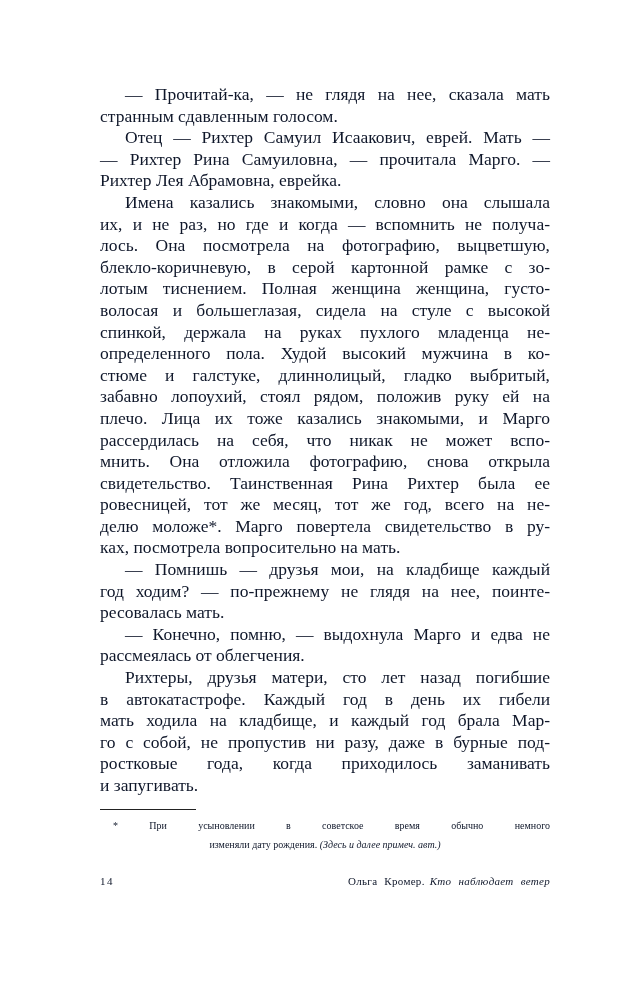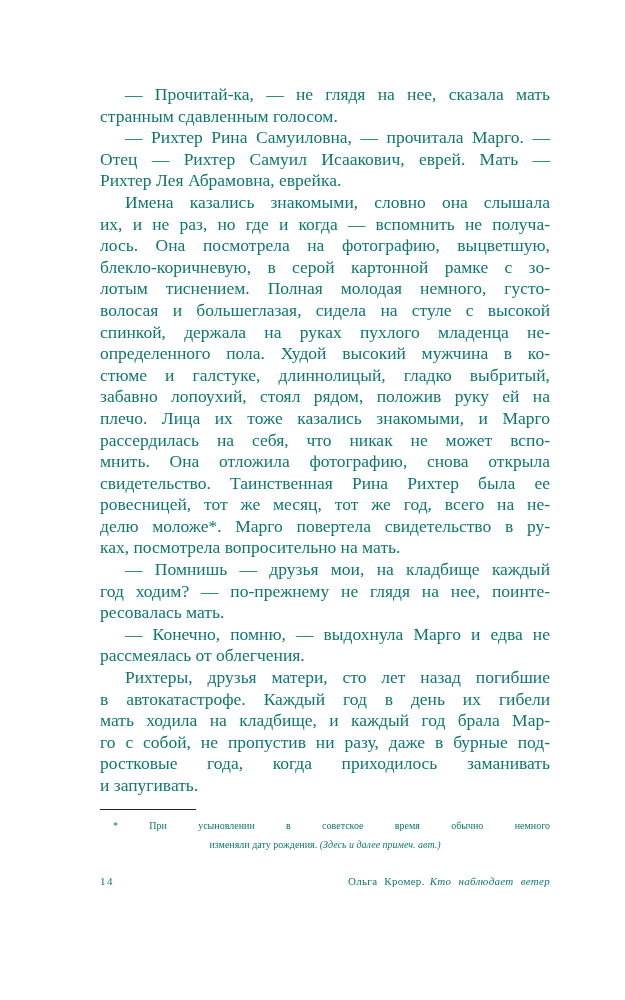--- a/index.html
+++ b/index.html
@@ -3,21 +3,21 @@
 <meta charset="utf-8">
 <style>
   * { margin: 0; padding: 0; box-sizing: border-box; }
   html, body { background: #e8e8e8; }
   .page {
     position: relative;
     width: 625px;
     height: 1000px;
     background: #ffffff;
     font-family: "Liberation Serif", "DejaVu Serif", serif;
-    color: #0f766e;
+    color: #0f172a;
     overflow: hidden;
   }
   .textblock {
     position: absolute;
     left: 100px;
     top: 84px;
     width: 450px;
     font-size: 17.5px;
     line-height: 21.6px;
   }
@@ -79,30 +79,30 @@
 <body>
 
 <div class="page">
 
   <div class="textblock">
     <div class="para">
         <div class="line">— Прочитай-ка, — не глядя на нее, сказала мать</div>
         <div class="line">странным сдавленным голосом.</div>
       </div>
     <div class="para">
+        <div class="line">Отец — Рихтер Самуил Исаакович, еврей. Мать —</div>
         <div class="line">— Рихтер Рина Самуиловна, — прочитала Марго. —</div>
-        <div class="line">Отец — Рихтер Самуил Исаакович, еврей. Мать —</div>
         <div class="line">Рихтер Лея Абрамовна, еврейка.</div>
       </div>
     <div class="para">
         <div class="line">Имена казались знакомыми, словно она слышала</div>
         <div class="line">их, и не раз, но где и когда — вспомнить не получа-</div>
         <div class="line">лось. Она посмотрела на фотографию, выцветшую,</div>
         <div class="line">блекло-коричневую, в серой картонной рамке с зо-</div>
-        <div class="line">лотым тиснением. Полная молодая немного, густо-</div>
+        <div class="line">лотым тиснением. Полная женщина женщина, густо-</div>
         <div class="line">волосая и большеглазая, сидела на стуле с высокой</div>
         <div class="line">спинкой, держала на руках пухлого младенца не-</div>
         <div class="line">определенного пола. Худой высокий мужчина в ко-</div>
         <div class="line">стюме и галстуке, длиннолицый, гладко выбритый,</div>
         <div class="line">забавно лопоухий, стоял рядом, положив руку ей на</div>
         <div class="line">плечо. Лица их тоже казались знакомыми, и Марго</div>
         <div class="line">рассердилась на себя, что никак не может вспо-</div>
         <div class="line">мнить. Она отложила фотографию, снова открыла</div>
         <div class="line">свидетельство. Таинственная Рина Рихтер была ее</div>
         <div class="line">ровесницей, тот же месяц, тот же год, всего на не-</div>

